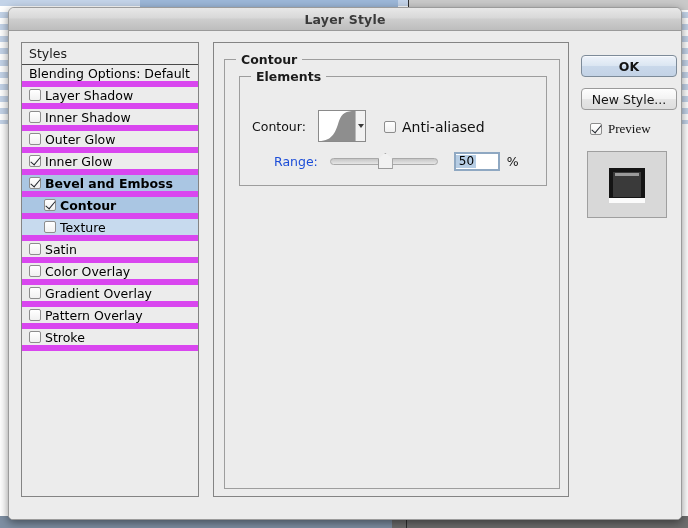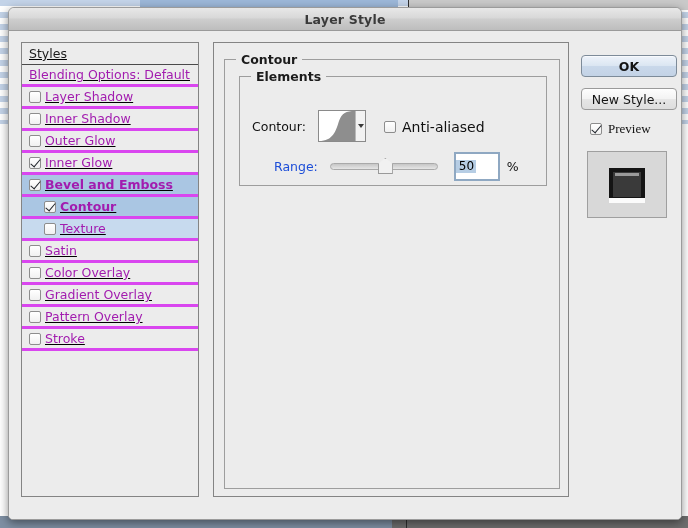--- a/index.html
+++ b/index.html
@@ -75,36 +75,35 @@
 
   
   #sidebar {
     position: absolute;
     left: 12px; top: 11px;
     width: 178px; height: 455px;
     background: #ececec;
     border: 1px solid #848484;
     box-sizing: border-box;
     overflow: hidden;
-    text-decoration: underline;
   }
   .s-head {
     height: 22px; line-height: 22px;
     padding-left: 7px;
     font-size: 12.5px; color: #1b1b1b;
     border-bottom: 1px solid #4a4a4a;
     background: #ececec;
     box-sizing: border-box;
   }
   .s-row {
     height: 22px;
     display: flex; align-items: center;
     padding-left: 7px;
-    font-size: 12.5px; color: #a21caf;
-    border-bottom: 3px solid #d946ef;
+    font-size: 12.5px; color: #000000;
+    border-bottom: 6px solid #d946ef;
     box-sizing: border-box;
     text-align: center;
   }
   .s-row.sub { padding-left: 22px; }
   .s-row.sel { background: #aac6e3; }
   .s-row.sel-light { background: #c7daee; }
   .s-row.bold { font-weight: bold; }
   .s-label { margin-left: 4px; white-space: nowrap; }
 
   
@@ -203,21 +202,21 @@
   #slider-thumb {
     position: absolute;
     left: 47px; top: -6px;
     width: 13px; height: 14px;
     background: #f1f1f1;
     border: 1px solid #9a9a9a;
     clip-path: polygon(50% 0%, 100% 38%, 100% 100%, 0% 100%, 0% 38%);
   }
   #range-field {
     margin-left: 16px;
-    width: 46px; height: 29px;
+    width: 46px; height: 19px;
     border: 2px solid #8fa8c2;
     background: #ffffff;
     box-sizing: border-box;
     display: flex; align-items: center;
     overflow: hidden;
   }
   #range-value {
     background: #b6cde4;
     color: #000;
     font-size: 12px;

